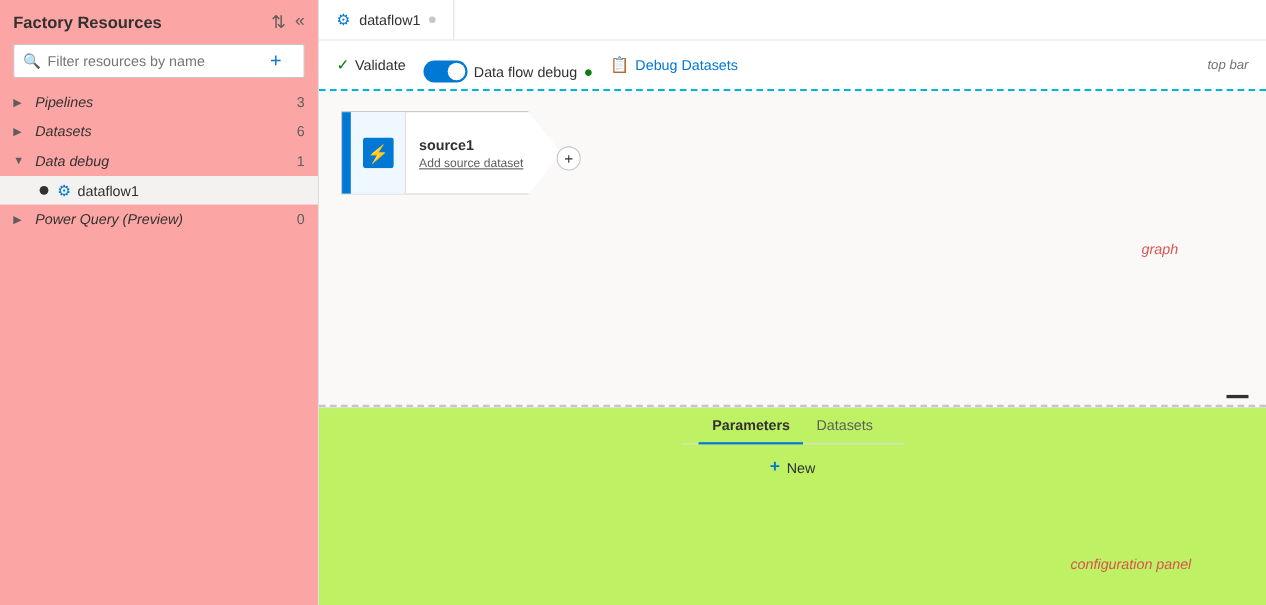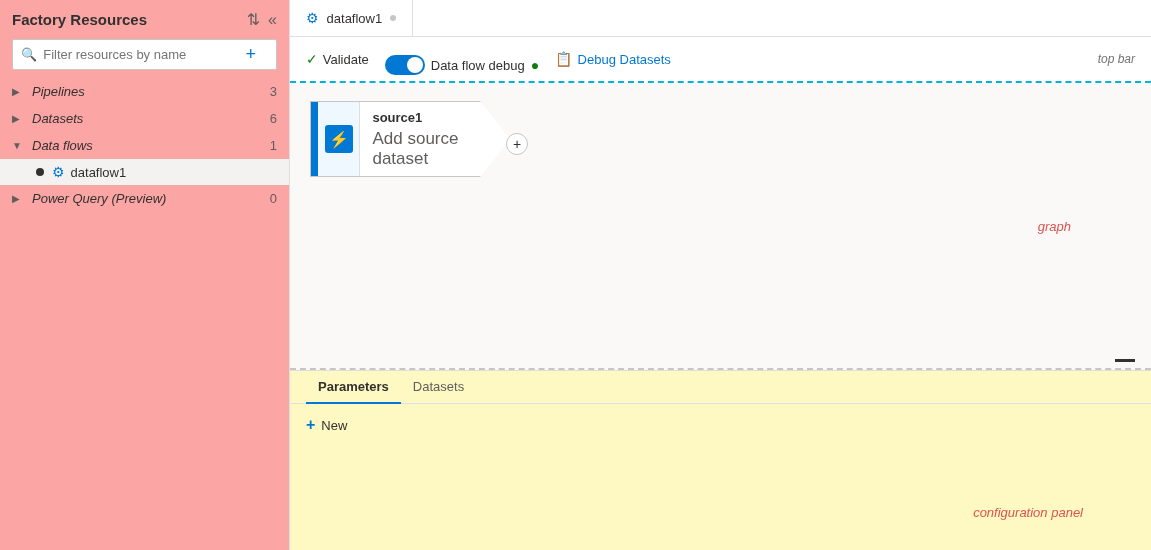--- a/index.html
+++ b/index.html
@@ -233,21 +233,21 @@
       background: #f0f8ff;
     }
     .source-node-icon svg { width: 28px; height: 28px; }
     .source-node-content {
       padding: 8px 12px;
       display: flex;
       flex-direction: column;
       justify-content: center;
     }
     .source-node-title { font-size: 13px; font-weight: 600; color: #323130; }
-    .source-node-subtitle { font-size: 17px; color: #605e5c; margin-top: 4px; }
+    .source-node-subtitle { font-size: 11px; color: #605e5c; margin-top: 4px; text-decoration: underline; }
 
     
     .pentagon-clip {
       clip-path: polygon(0 0, 85% 0, 100% 50%, 85% 100%, 0 100%);
       display: flex;
       align-items: stretch;
     }
 
     
     .add-source-box {
@@ -291,24 +291,25 @@
       right: 16px;
       width: 20px; height: 3px;
       background: #323130;
       cursor: pointer;
     }
 
     
     .bottom-panel {
       height: 180px;
       min-height: 180px;
-      background: #fef9c3;
+      background: #bef264;
       border-top: 1px solid #e1dfdd;
       display: flex;
       flex-direction: column;
+      align-items: center;
     }
     .tabs-row {
       display: flex;
       border-bottom: 1px solid #e1dfdd;
       padding: 0 16px;
     }
     .panel-tab {
       padding: 8px 12px;
       font-size: 13px;
       cursor: pointer;
@@ -369,21 +370,21 @@
   </div>
 
   <div class="nav-item">
     <span class="chevron">▶</span>
     <span class="label">Datasets</span>
     <span class="count">6</span>
   </div>
 
   <div class="nav-item">
     <span class="chevron">▼</span>
-    <span class="label">Data flows</span>
+    <span class="label">Data debug</span>
     <span class="count">1</span>
   </div>
 
   <div class="nav-sub-item" style="background:#f3f2f1;">
     <span class="dot"></span>
     <span class="sub-icon" style="color:#0078d4;">⚙</span>
     <span class="sub-label">dataflow1</span>
   </div>
 
   <div class="nav-item">

